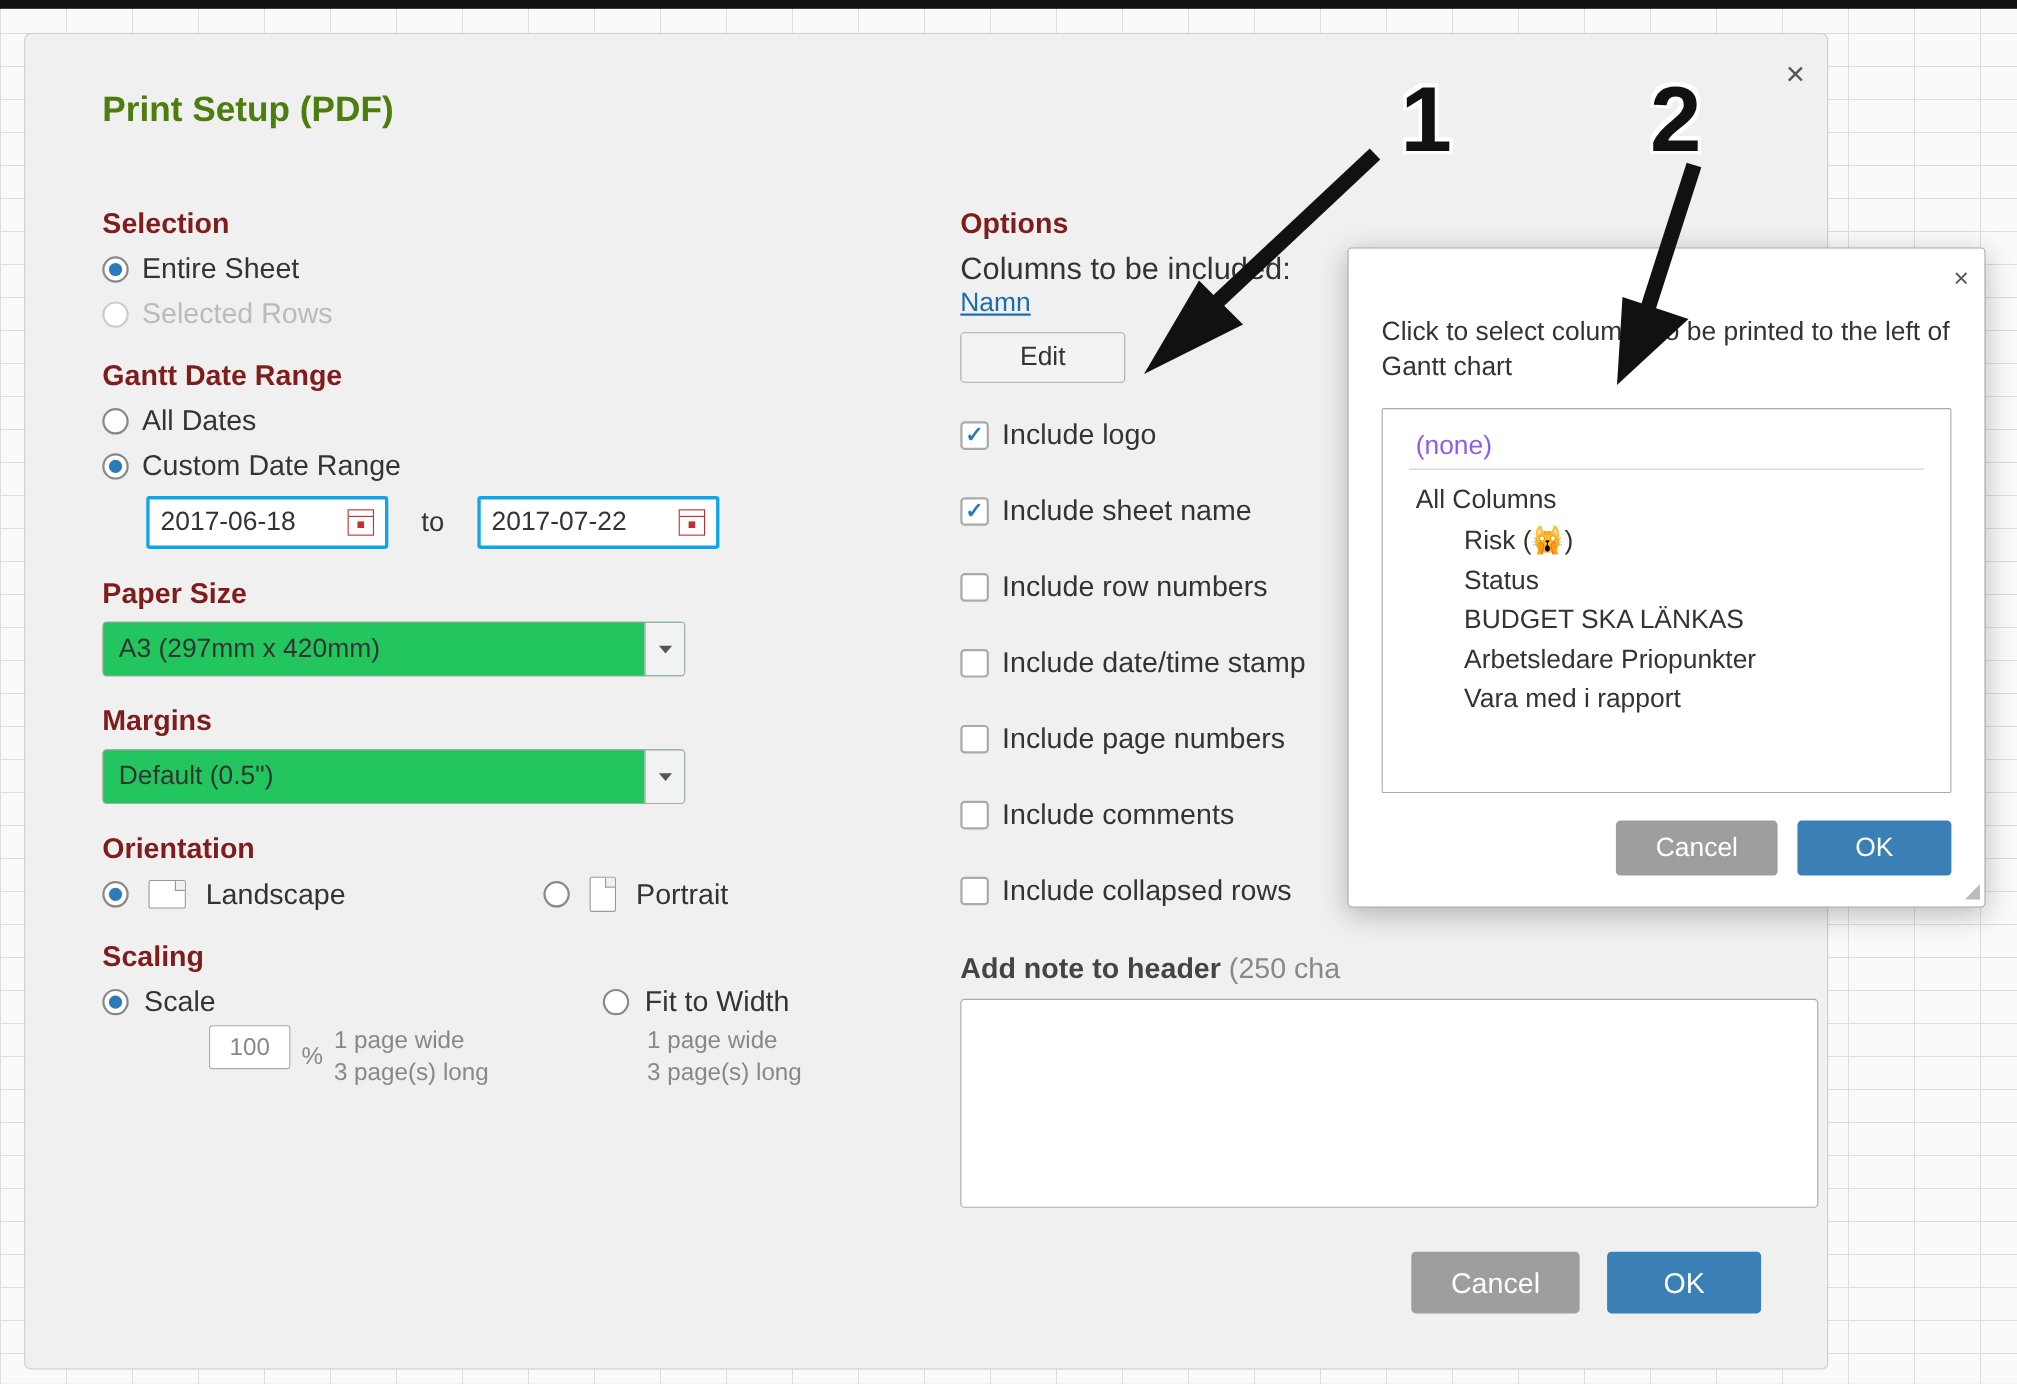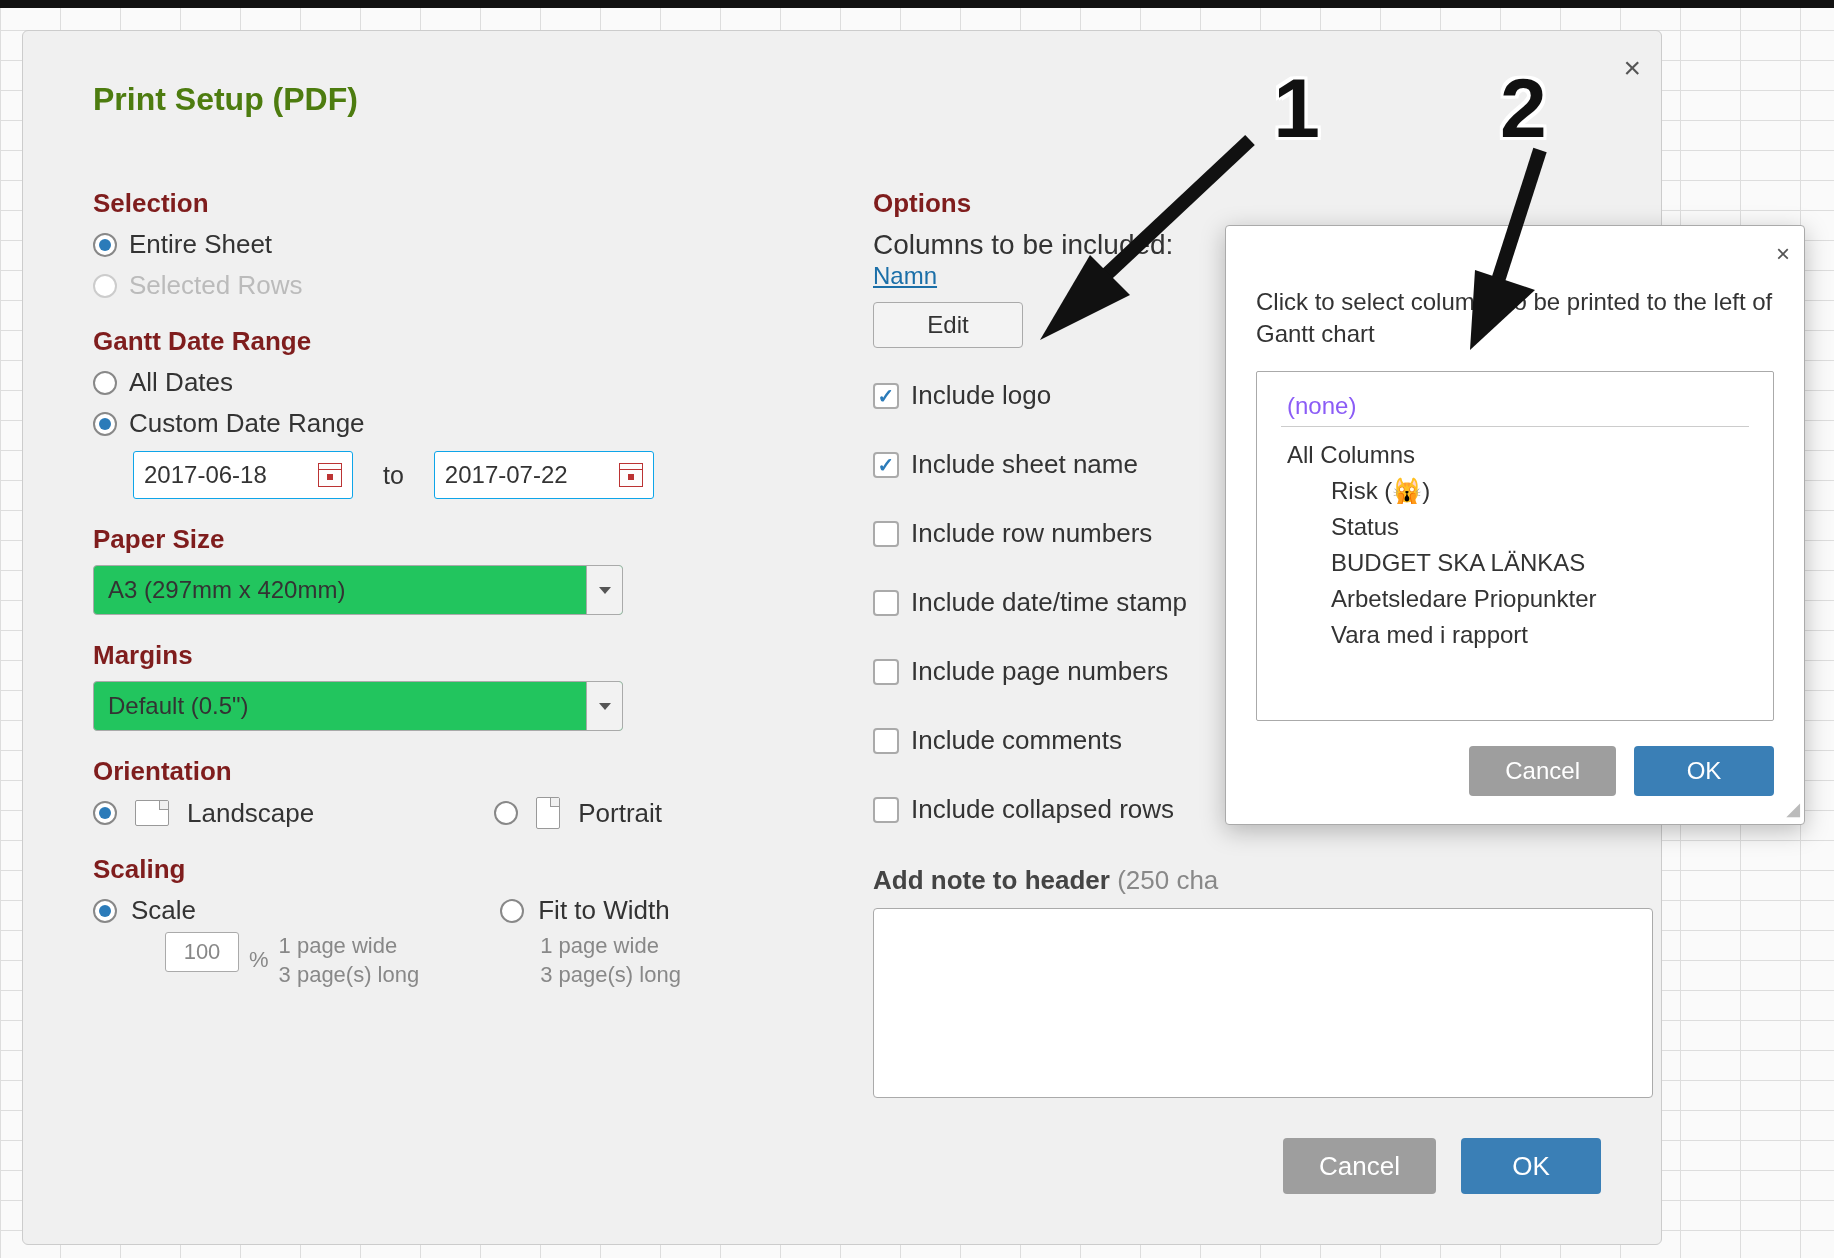--- a/index.html
+++ b/index.html
@@ -66,21 +66,21 @@
     content:""; width:12px; height:12px; border-radius:50%; background:#2b7bb9;
   }
   .checkbox {
     width: 26px; height:26px; border:2px solid #aaa; border-radius:4px; background:#fff;
     display:inline-flex; align-items:center; justify-content:center;
     color:#2b7bb9; font-weight:700; font-size:20px;
   }
   .checkbox.checked::after { content:"✓"; }
   .date-row { display:flex; align-items:center; gap:30px; margin-left:40px; margin-top:12px; }
   .date-in {
-    width: 220px; height: 48px; border:1px solid #0ea5e9; border-radius:3px;
+    width: 220px; height: 48px; border:3px solid #0ea5e9; border-radius:3px;
     background:#fff; display:flex; align-items:center; padding:0 10px;
     font-size:24px; color:#333; gap:10px;
   }
   .date-in .cal-ic {
     width:24px; height:24px; border:1px solid #b33; position:relative; background:#fdfdfd;
     margin-left:auto;
   }
   .date-in .cal-ic::before { content:""; position:absolute; top:5px; left:0; right:0; height:1px; background:#b33;}
   .date-in .cal-ic::after { content:""; position:absolute; top:10px; left:8px; width:6px; height:6px; background:#b33;}
   .select {
@@ -98,27 +98,27 @@
   }
   .orientation-row {
     display:flex; gap:180px; margin-top:10px; align-items:center;
   }
   .orientation-item { display:flex; align-items:center; gap:18px; font-size:26px;}
   .orient-icon {
     width:34px; height:26px; border:1px solid #999; border-radius:2px; background:#fff; position:relative;
   }
   .orient-icon.portrait { width:24px; height:32px; }
   .orient-icon::after { content:""; position:absolute; top:0; right:0; width:8px; height:8px; background:#f0f0f0; border-left:1px solid #999; border-bottom:1px solid #999;}
-  .scaling-row { display:flex; gap:81px; margin-top:10px;}
+  .scaling-row { display:flex; gap:104px; margin-top:10px;}
   .scale-col { display:flex; flex-direction:column; gap:6px;}
   .scale-top { display:flex; align-items:center; gap:14px; font-size:26px;}
   .num-in {
     width:74px; height:40px; border:1px solid #aaa; background:#fff; border-radius:3px;
     display:inline-flex; align-items:center; justify-content:center; font-size:22px;
-    margin-left:32px;
+    margin-left:57px;
   }
   .scale-sub { margin-left:40px; font-size:22px; color:#888; line-height:1.3; display:flex; gap:10px;}
   .scale-sub .sub-lines { display:flex; flex-direction:column;}
   .edit-btn {
     width:150px; height:46px; background:#f3f3f3; border:1px solid #aaa; border-radius:4px;
     display:flex; align-items:center; justify-content:center; font-size:24px; color:#333;
     margin-top:12px;
   }
   .link { color:#1b6fa8; text-decoration:underline; font-size:24px;}
   .options-sub { font-size:28px; color:#333; margin-top:8px;}

